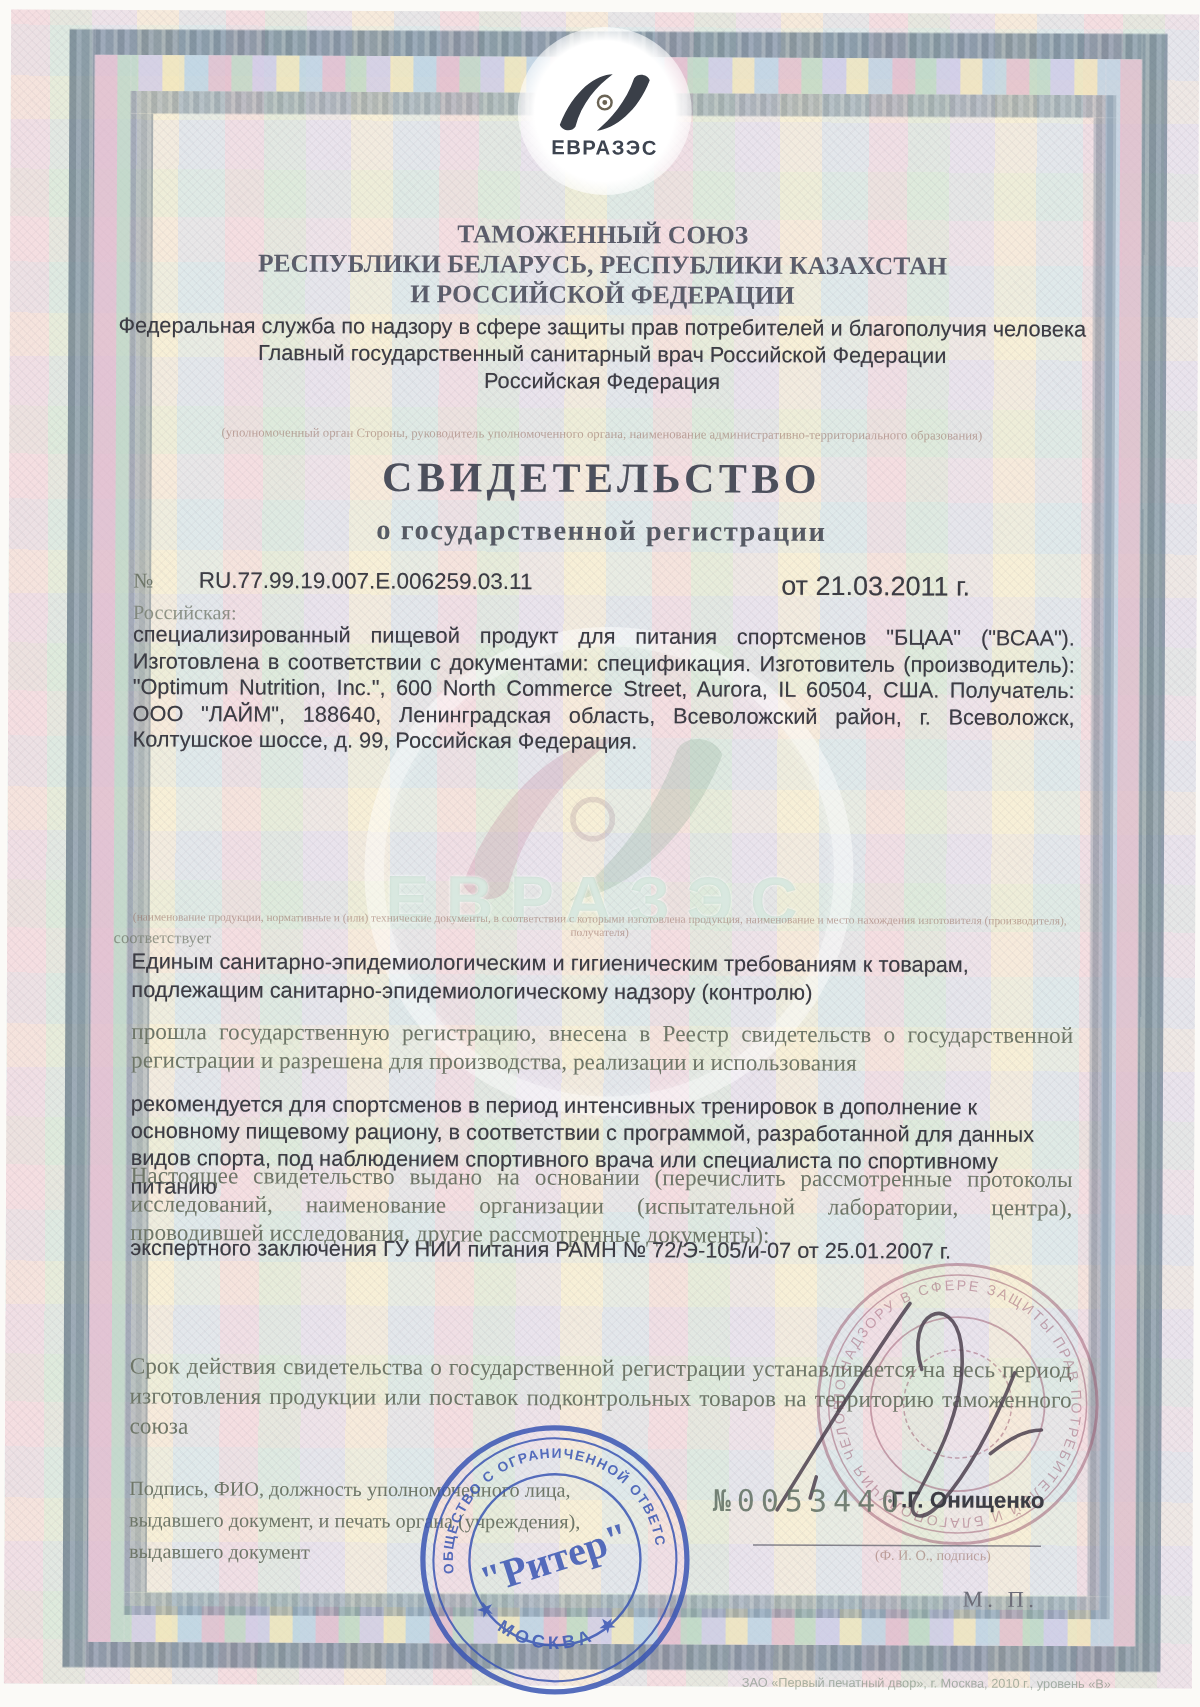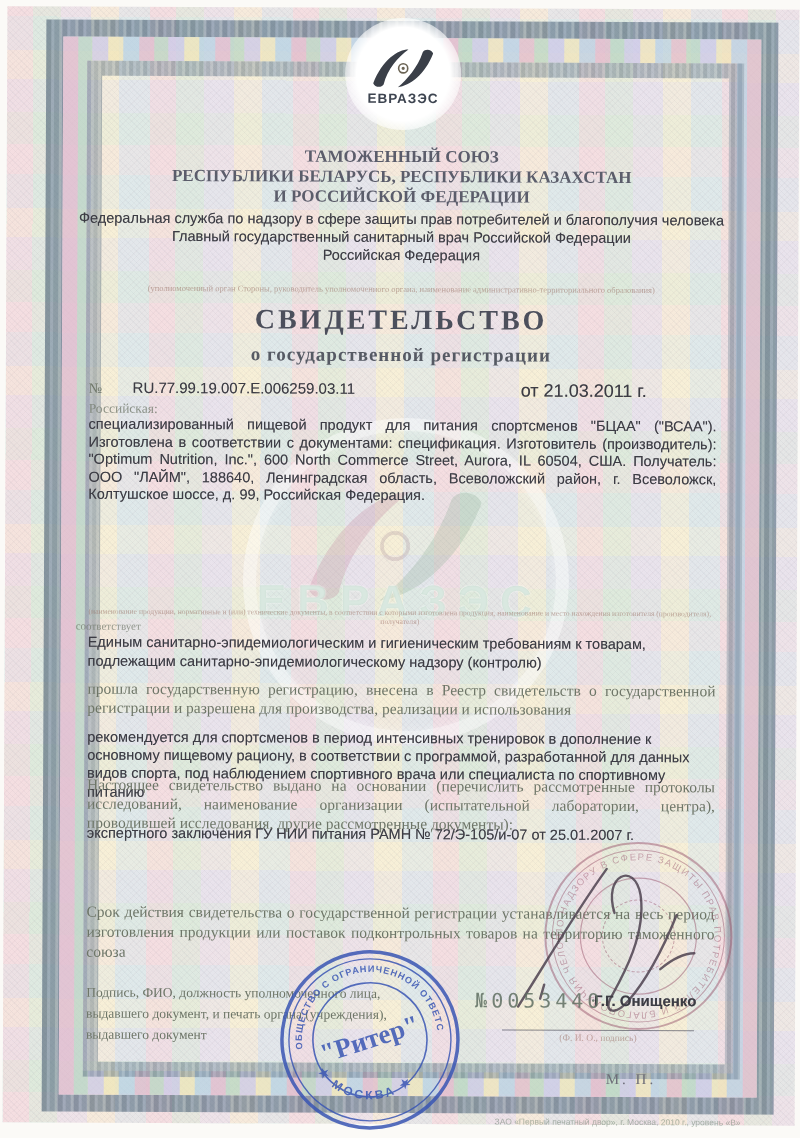--- a/index.html
+++ b/index.html
@@ -53,23 +53,23 @@
   #wm-text{left:205px;top:576px;width:390px;text-align:center;font-weight:bold;font-size:44px;
     letter-spacing:11px;color:rgba(165,200,180,.42);text-shadow:0 0 2px #fff;}
   
   #riter{left:280px;top:948px;width:184px;height:184px;transform:rotate(-8deg);opacity:.85;}
   #official{left:538px;top:833px;width:204px;height:204px;opacity:.5;}
   #signature{left:512px;top:848px;width:190px;height:178px;opacity:.85;}
   #blanknum{left:477px;top:988px;font-family:"DejaVu Sans Mono",monospace;font-size:20px;
     letter-spacing:4px;color:rgba(95,111,98,.85);}
   #signer{left:596px;top:991px;font-size:15px;font-weight:bold;text-align:right;}
   #signline{left:504px;top:1029px;width:192px;border-top:1.2px solid rgba(90,90,100,.7);}
-  #signline-cap{left:504px;top:1032px;width:192px;font-size:9.5px;text-align:center;}
-  #mp{left:608px;top:1058px;font-family:"Liberation Serif",serif;font-size:15px;
-    color:#6d6d78;letter-spacing:3px;margin-top:12px;}
+  #signline-cap{left:528px;top:1032px;width:192px;font-size:9.5px;text-align:center;}
+  #mp{left:644px;top:1058px;font-family:"Liberation Serif",serif;font-size:15px;
+    color:#6d6d78;letter-spacing:3px;}
   #footer-print{left:450px;top:1116px;width:340px;font-size:8.5px;text-align:center;
     color:rgba(108,130,112,.55);}
 </style>
 </head>
 <body>
 
 <div id="paper">
   <div id="plaid"></div>
   <div class="band" id="band1"></div>
   <div class="band" id="band2"></div>

